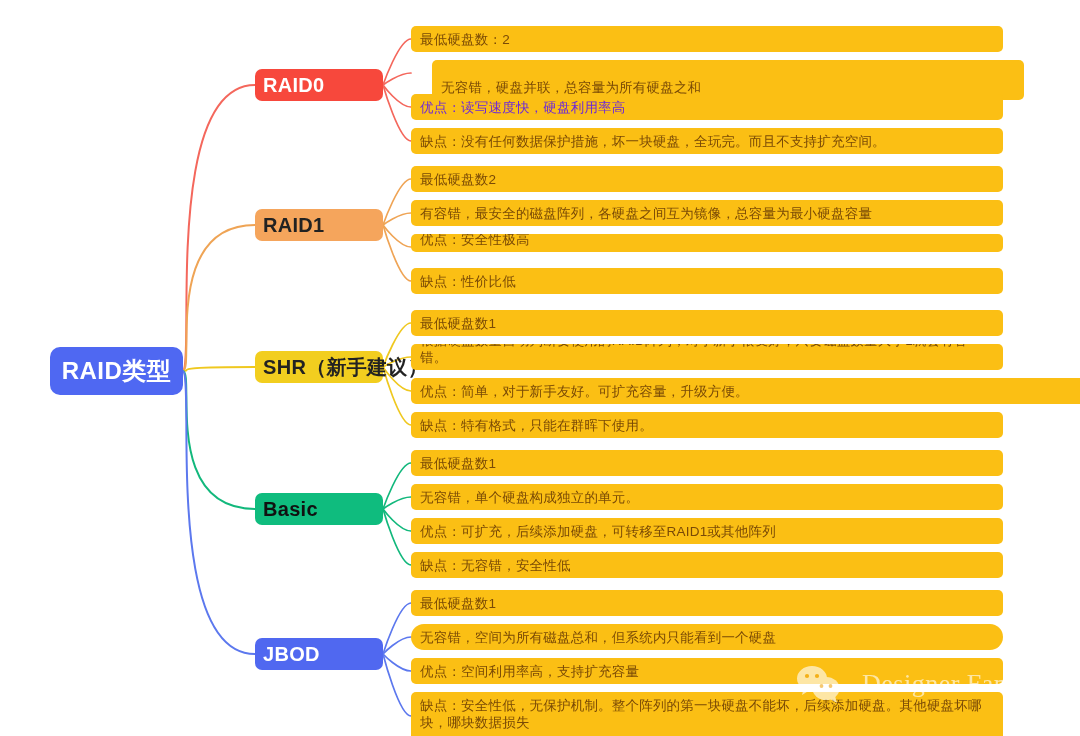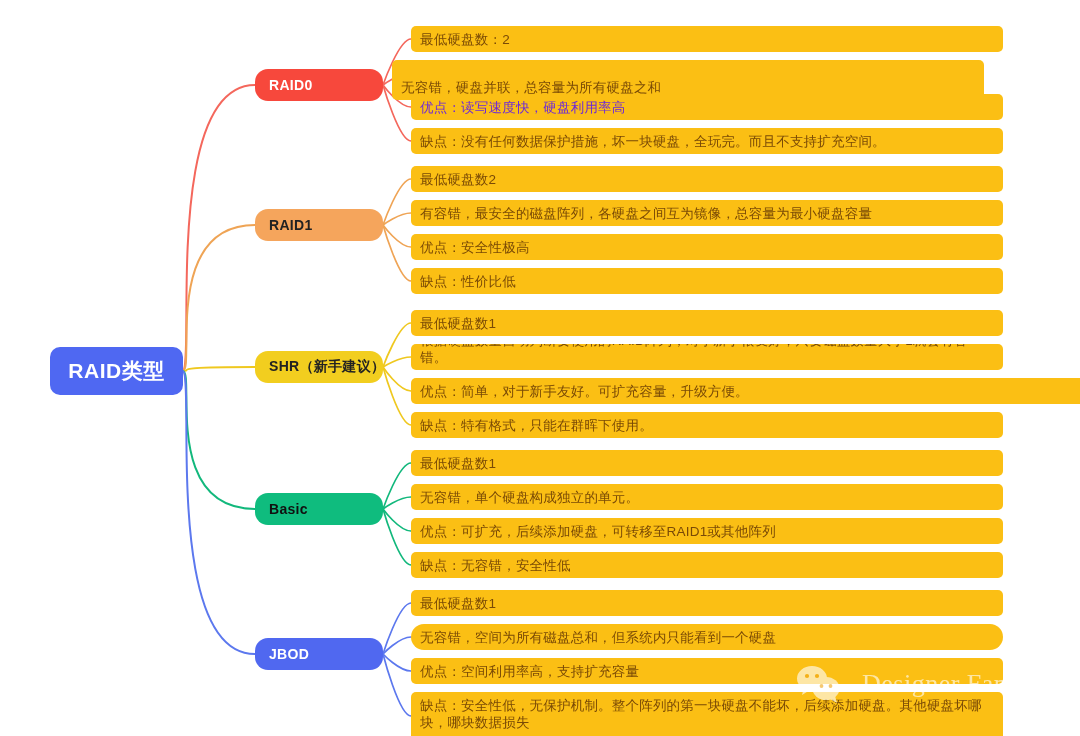--- a/index.html
+++ b/index.html
@@ -40,24 +40,24 @@
     letter-spacing: 0.5px;
     white-space: nowrap;
   }
 
   
   .branch-node {
     position: absolute;
     display: flex;
     align-items: center;
     box-sizing: border-box;
-    border-radius: 13px;
-    padding-left: 14px;
+    border-radius: 7px;
+    padding-left: 8px;
     font-weight: bold;
-    font-size: 14px;
+    font-size: 20px;
     letter-spacing: 0.3px;
     white-space: nowrap;
   }
 
   
   .leaf-box {
     position: absolute;
     box-sizing: border-box;
     border-radius: 5px;
     background: #FBBF14;
@@ -125,50 +125,50 @@
       <path d="M 383 509 C 383 509 399 497 411 497" fill="none" stroke="#12B87C" stroke-width="1.7" stroke-linecap="round"></path>
       <path d="M 383 509 C 383 509 399 531 411 531" fill="none" stroke="#12B87C" stroke-width="1.7" stroke-linecap="round"></path>
       <path d="M 383 509 C 383 509 399 565 411 565" fill="none" stroke="#12B87C" stroke-width="1.7" stroke-linecap="round"></path>
       <path d="M 183 371 C 195 376.66 162.6 654 255 654" fill="none" stroke="#5C78EE" stroke-width="2" stroke-linecap="round"></path>
       <path d="M 383 654 C 383 654 399 603 411 603" fill="none" stroke="#5C78EE" stroke-width="1.7" stroke-linecap="round"></path>
       <path d="M 383 654 C 383 654 399 637 411 637" fill="none" stroke="#5C78EE" stroke-width="1.7" stroke-linecap="round"></path>
       <path d="M 383 654 C 383 654 399 671 411 671" fill="none" stroke="#5C78EE" stroke-width="1.7" stroke-linecap="round"></path>
       <path d="M 383 654 C 383 654 399 716 411 716" fill="none" stroke="#5C78EE" stroke-width="1.7" stroke-linecap="round"></path>
     </svg>
 
-  <div class="root-node" id="root-node" style="left: 50px; top: 347px; width: 133px; height: 48px; background: rgb(79, 104, 242); color: rgb(255, 255, 255); font-size: 21px;">
+  <div class="root-node" id="root-node" style="left: 50px; top: 347px; width: 133px; height: 48px; background: rgb(79, 104, 242); color: rgb(255, 255, 255); font-size: 24px;">
     <span>RAID类型</span>
   </div>
 
   <div id="nodes-layer">
       <div class="branch-node" style="left: 255px; top: 69px; width: 128px; height: 32px; background: rgb(247, 72, 60); color: rgb(255, 255, 255);">
         <span>RAID0</span>
       </div>
       <div class="leaf-box" style="left: 411px; top: 26px; width: 592px; height: 26px; background: rgb(251, 191, 20); color: rgb(122, 74, 6);">
         <span>最低硬盘数：2</span>
       </div>
-      <div class="leaf-box" style="left: 392px; top: 60px; width: 592px; height: 40px; background: rgb(251, 191, 20); color: rgb(122, 74, 6);">
+      <div class="leaf-box" style="left: 432px; top: 60px; width: 592px; height: 40px; background: rgb(251, 191, 20); color: rgb(122, 74, 6);">
         <span>无容错，硬盘并联，总容量为所有硬盘之和</span>
       </div>
       <div class="leaf-box" style="left: 411px; top: 94px; width: 592px; height: 26px; background: rgb(251, 191, 20); color: #6d28d9;">
         <span>优点：读写速度快，硬盘利用率高</span>
       </div>
       <div class="leaf-box" style="left: 411px; top: 128px; width: 592px; height: 26px; background: rgb(251, 191, 20); color: rgb(122, 74, 6);">
         <span>缺点：没有任何数据保护措施，坏一块硬盘，全玩完。而且不支持扩充空间。</span>
       </div>
       <div class="branch-node" style="left: 255px; top: 209px; width: 128px; height: 32px; background: rgb(245, 165, 92); color: rgb(34, 34, 34);">
         <span>RAID1</span>
       </div>
       <div class="leaf-box" style="left: 411px; top: 166px; width: 592px; height: 26px; background: rgb(251, 191, 20); color: rgb(122, 74, 6);">
         <span>最低硬盘数2</span>
       </div>
       <div class="leaf-box" style="left: 411px; top: 200px; width: 592px; height: 26px; background: rgb(251, 191, 20); color: rgb(122, 74, 6);">
         <span>有容错，最安全的磁盘阵列，各硬盘之间互为镜像，总容量为最小硬盘容量</span>
       </div>
-      <div class="leaf-box" style="left: 411px; top: 234px; width: 592px; height: 26px; background: rgb(251, 191, 20); color: rgb(122, 74, 6);">
+      <div class="leaf-box" style="left: 411px; top: 234px; width: 592px; height: 18px; background: rgb(251, 191, 20); color: rgb(122, 74, 6);">
         <span>优点：安全性极高</span>
       </div>
       <div class="leaf-box" style="left: 411px; top: 268px; width: 592px; height: 26px; background: rgb(251, 191, 20); color: rgb(122, 74, 6);">
         <span>缺点：性价比低</span>
       </div>
       <div class="branch-node" style="left: 255px; top: 351px; width: 128px; height: 32px; background: rgb(242, 206, 31); color: rgb(34, 34, 34);">
         <span>SHR（新手建议）</span>
       </div>
       <div class="leaf-box" style="left: 411px; top: 310px; width: 592px; height: 26px; background: rgb(251, 191, 20); color: rgb(122, 74, 6);">
         <span>最低硬盘数1</span>

